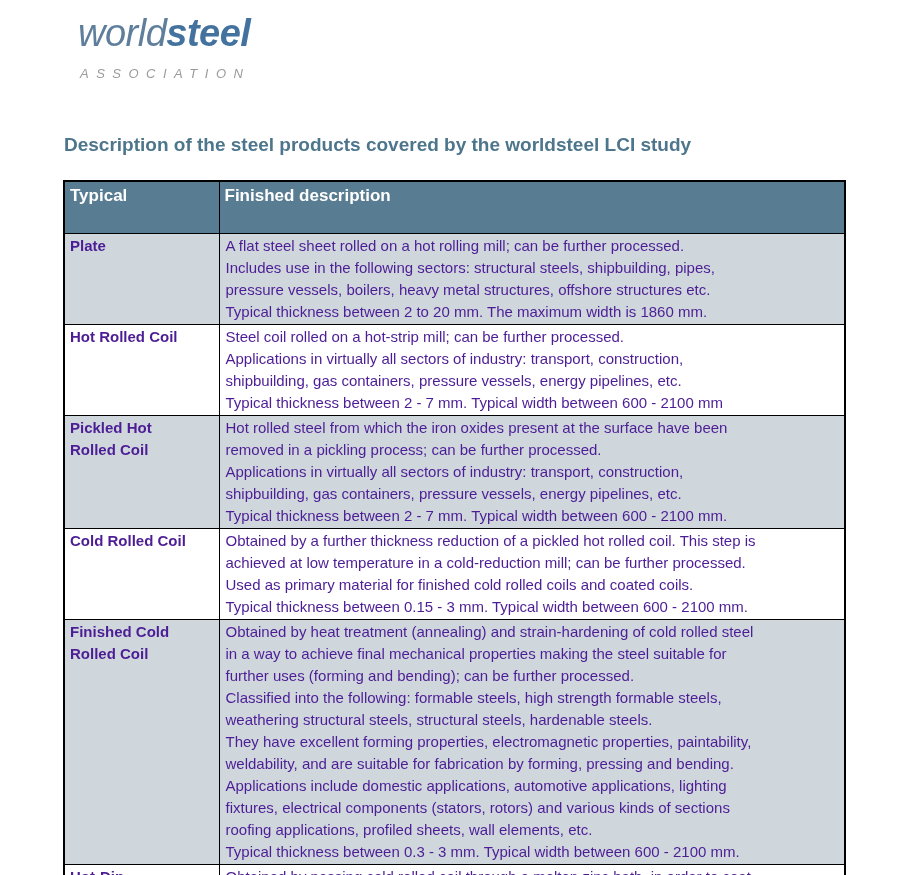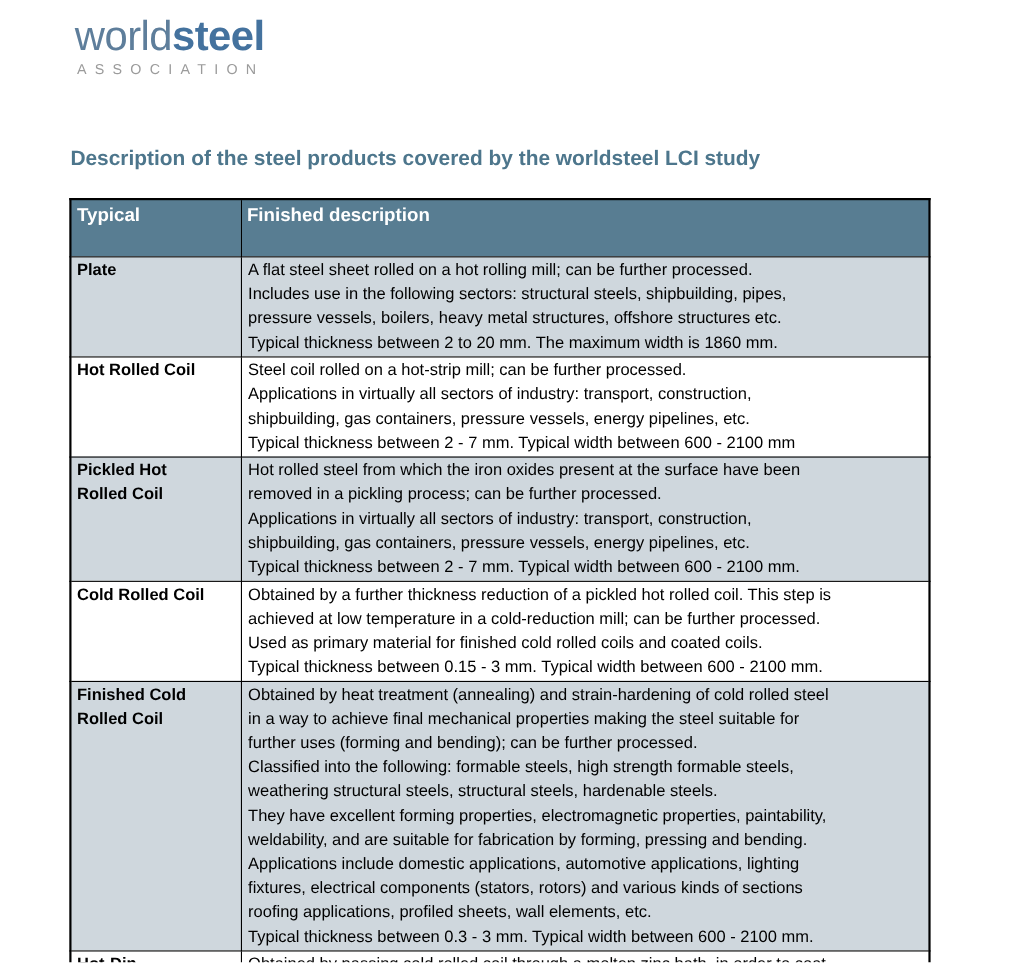--- a/index.html
+++ b/index.html
@@ -12,38 +12,39 @@
     position: relative;
     width: 918px;
     height: 875px;
     background: #ffffff;
     overflow: hidden;
   }
 
   
   .logo {
     position: absolute;
-    left: 68px;
+    left: 78px;
     top: 14px;
+    font-style: italic;
   }
   .logo-main {
     font-size: 38px;
     letter-spacing: -0.5px;
     line-height: 1.05;
   }
   .logo-world {
     color: #5e7e9b;
     font-weight: 400;
   }
   .logo-steel {
     color: #44729e;
     font-weight: 700;
   }
   .logo-sub {
-    margin-top: 1px;
+    margin-top: 12px;
     padding-left: 2px;
     font-size: 13px;
     letter-spacing: 7.5px;
     color: #9b9b9b;
   }
 
   
   .doc-title {
     position: absolute;
     left: 64px;
@@ -76,21 +77,21 @@
     background: #587d92;
     color: #ffffff;
     font-size: 17px;
     font-weight: 700;
     text-align: left;
     padding: 4px 4px 0 5px;
   }
   table.products td {
     font-size: 15px;
     line-height: 22px;
-    color: #000000;
+    color: #4c1d95;
     white-space: pre-line;
   }
   td.cell-product {
     font-weight: 700;
     padding: 1px 4px 1px 5px;
   }
   td.cell-desc {
     padding: 1px 4px 1px 6px;
   }
   tr.row-alt td { background: #cfd7dd; }

